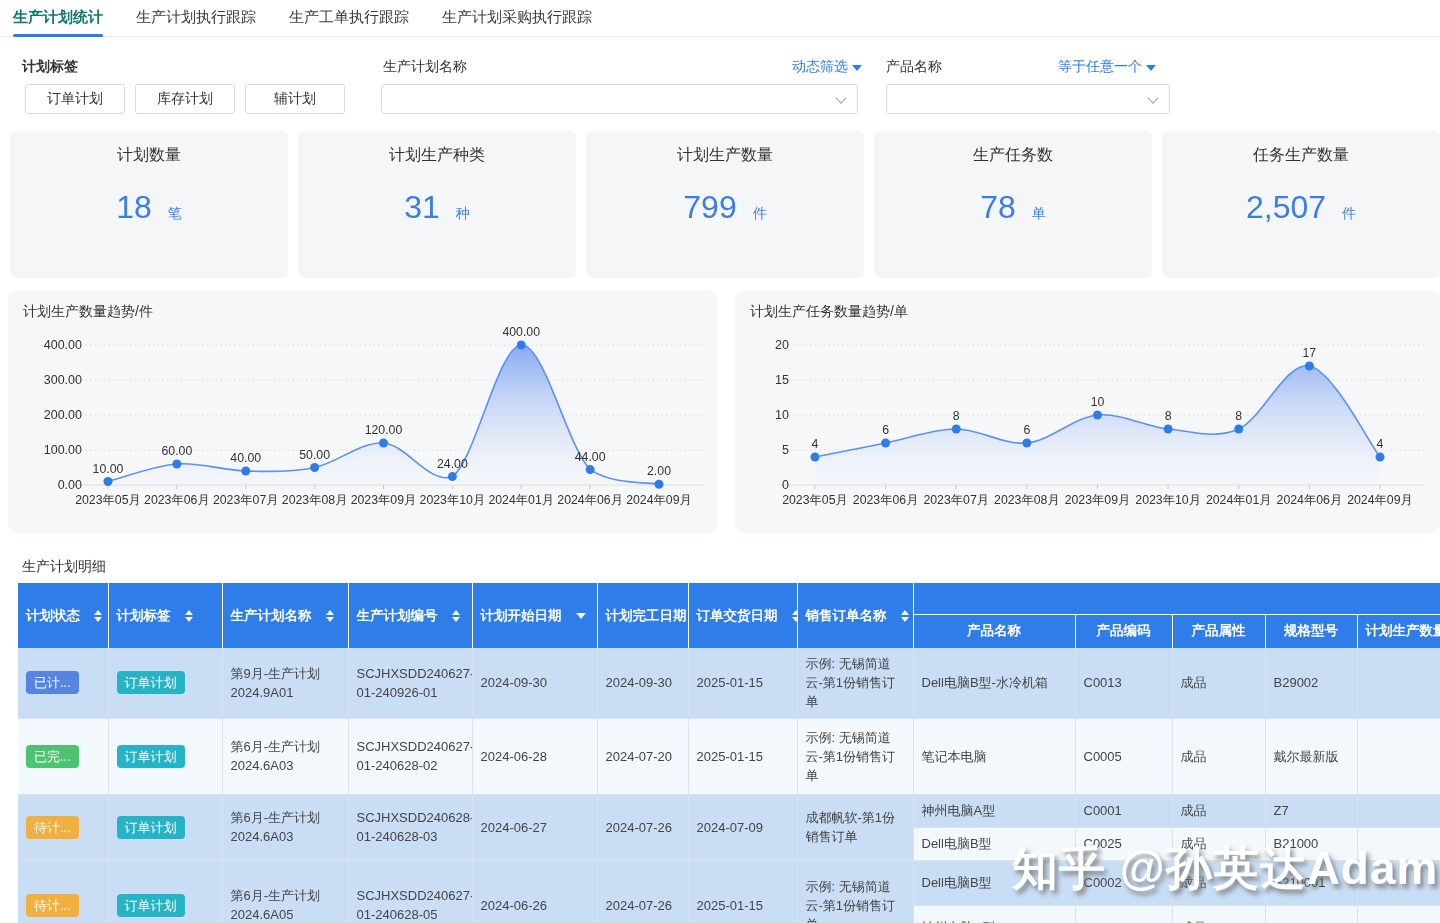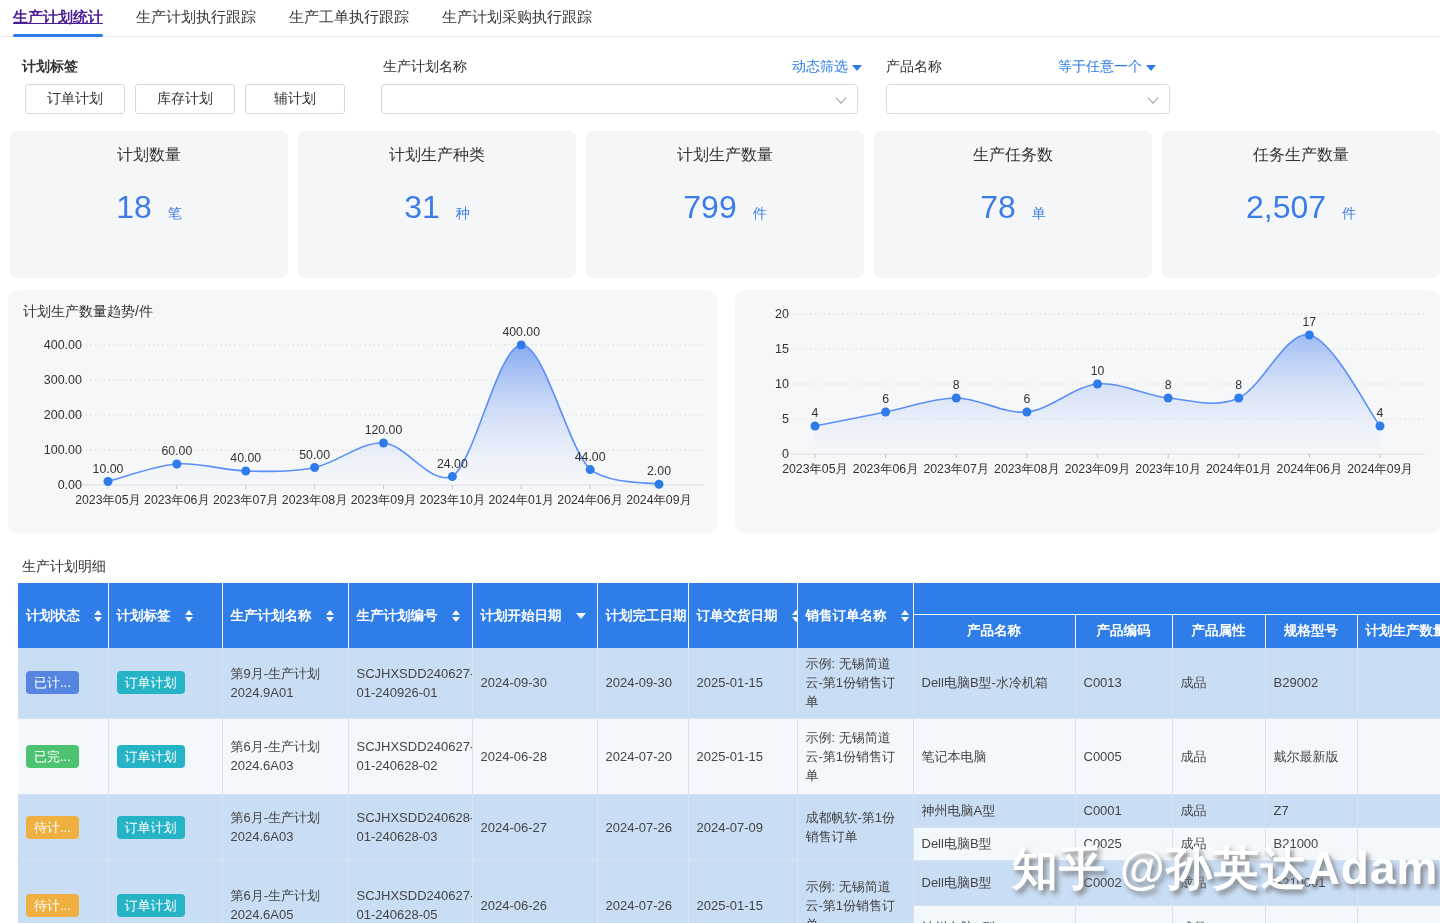--- a/index.html
+++ b/index.html
@@ -3,21 +3,21 @@
 <meta charset="utf-8">
 <style>
   * { margin:0; padding:0; box-sizing:border-box; }
   html,body { background:#fff; }
   body { font-family:"Liberation Sans","DejaVu Sans",sans-serif; color:#333; }
   .page { position:relative; width:1440px; height:923px; overflow:hidden; background:#fff; }
 
   
   .tabbar { position:absolute; left:0; top:0; width:1440px; height:37px; border-bottom:1px solid #ececec; padding-left:13px; display:flex; align-items:center; gap:33px; }
   .tab { font-size:15px; color:#3a3a3a; cursor:pointer; position:relative; height:37px; line-height:34px; }
-  .tab.active { color:#4c1d95; font-weight:bold;text-decoration:underline; }
+  .tab.active { color:#0f766e; font-weight:bold; }
   .tab.active::after { content:""; position:absolute; left:0; right:0; bottom:0; height:3px; background:#2b7ce9; border-radius:2px; }
 
   
   .filters { position:absolute; left:0; top:50px; width:1440px; height:75px; }
   .flabel { position:absolute; top:8px; font-size:14px; color:#333; }
   .flabel.bold { font-weight:bold; }
   .flink { position:absolute; top:8px; font-size:14px; color:#2b7ce9; cursor:pointer; display:flex; align-items:center; gap:4px; }
   .flink .tri { width:0; height:0; border-left:5px solid transparent; border-right:5px solid transparent; border-top:6px solid #2b7ce9; margin-top:2px; }
   .fbtn { position:absolute; top:34px; width:100px; height:30px; border:1px solid #d9d9d9; border-radius:3px; background:#fff; font-size:14px; color:#333; display:flex; align-items:center; justify-content:center; cursor:pointer; }
   .fselect { position:absolute; top:34px; height:30px; border:1px solid #d9d9d9; border-radius:4px; background:#fff; cursor:pointer; }
@@ -192,20 +192,21 @@
         <text x="444.375" y="144.6" text-anchor="middle" font-size="12.3" fill="#333">24.00</text>
         <circle cx="513.25" cy="22" r="4.5" fill="#2f7ce8"></circle>
         <text x="513.25" y="13" text-anchor="middle" font-size="12.3" fill="#333">400.00</text>
         <circle cx="582.125" cy="146.6" r="4.5" fill="#2f7ce8"></circle>
         <text x="582.125" y="137.6" text-anchor="middle" font-size="12.3" fill="#333">44.00</text>
         <circle cx="651" cy="161.3" r="4.5" fill="#2f7ce8"></circle>
         <text x="651" y="152.3" text-anchor="middle" font-size="12.3" fill="#333">2.00</text>
       </svg>
   </div>
   <div class="panel right">
+    <div class="ptitle">计划生产任务数量趋势/单</div>
     <svg width="700" height="200">
         <defs>
           <linearGradient id="grad1" gradientUnits="userSpaceOnUse" x1="0" y1="22" x2="0" y2="162">
        <stop offset="0%" stop-color="rgba(106,150,240,0.8)"></stop>
             <stop offset="100%" stop-color="rgba(235,242,252,0.15)"></stop>
        </linearGradient>
         </defs>
         <line x1="44" y1="162" x2="690" y2="162" stroke="#dedede" stroke-width="1"></line>
         <text x="54" y="166" text-anchor="end" font-size="12.5" fill="#333">0</text>
         <line x1="44" y1="127" x2="690" y2="127" stroke="#d9d9d9" stroke-width="1" stroke-dasharray="1.5 3"></line>

